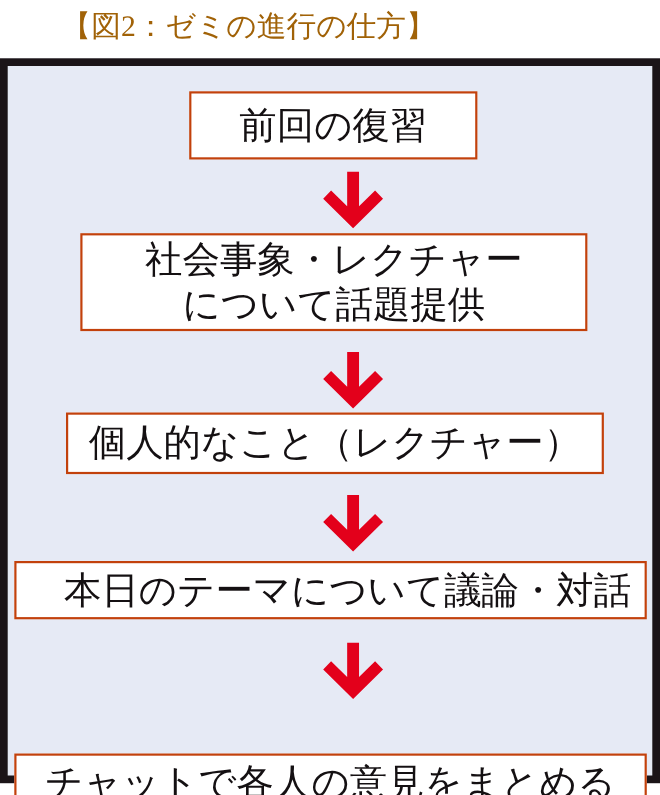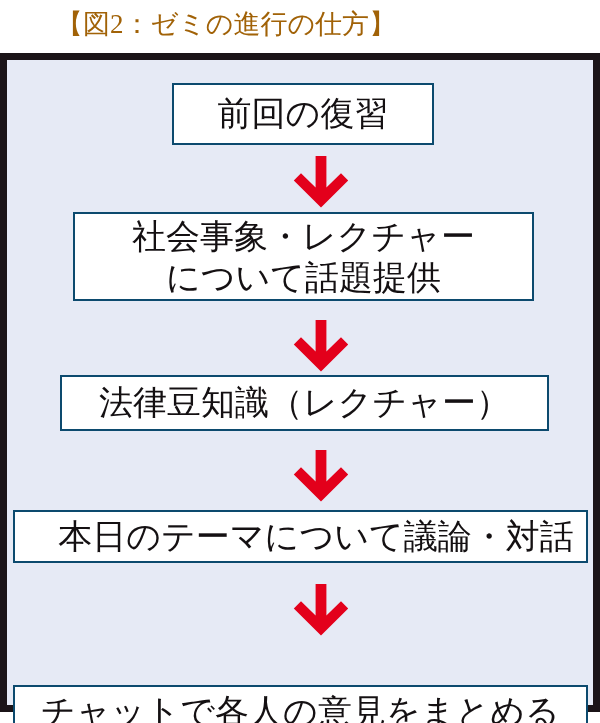--- a/index.html
+++ b/index.html
@@ -50,21 +50,21 @@
     box-sizing: border-box;
     border: 7px solid #1b1418;
     background: #e6eaf5;
   }
 
   
   .flow-box {
     position: absolute;
     box-sizing: border-box;
     background: #ffffff;
-    border: 2px solid #0c4a6e;
+    border: 2px solid #c2410c;
     display: flex;
     align-items: center;
     justify-content: center;
     text-align: center;
     color: #141012;
     font-family: "Liberation Sans", "DejaVu Sans", sans-serif;
     font-weight: 400;
   }
   .flow-box .box-text {
     display: block;
@@ -117,21 +117,21 @@
 について話題提供</span>
     </div>
 
     <div class="flow-arrow" id="arrow-2">
       <svg viewBox="0 0 56 52" xmlns="http://www.w3.org/2000/svg" aria-hidden="true">
         <path d="M22.6 0 H33.4 V31.5 L48.0 17.2 L55.2 24.6 L28.0 51.4 L0.8 24.6 L8.0 17.2 L22.6 31.5 Z" fill="#E3001B"></path>
       </svg>
     </div>
 
     <div class="flow-box" id="box-3">
-      <span class="box-text">法律豆知識（レクチャー）</span>
+      <span class="box-text">個人的なこと（レクチャー）</span>
     </div>
 
     <div class="flow-arrow" id="arrow-3">
       <svg viewBox="0 0 56 52" xmlns="http://www.w3.org/2000/svg" aria-hidden="true">
         <path d="M22.6 0 H33.4 V31.5 L48.0 17.2 L55.2 24.6 L28.0 51.4 L0.8 24.6 L8.0 17.2 L22.6 31.5 Z" fill="#E3001B"></path>
       </svg>
     </div>
 
     <div class="flow-box" id="box-4">
       <span class="box-text">本日のテーマについて議論・対話</span>

